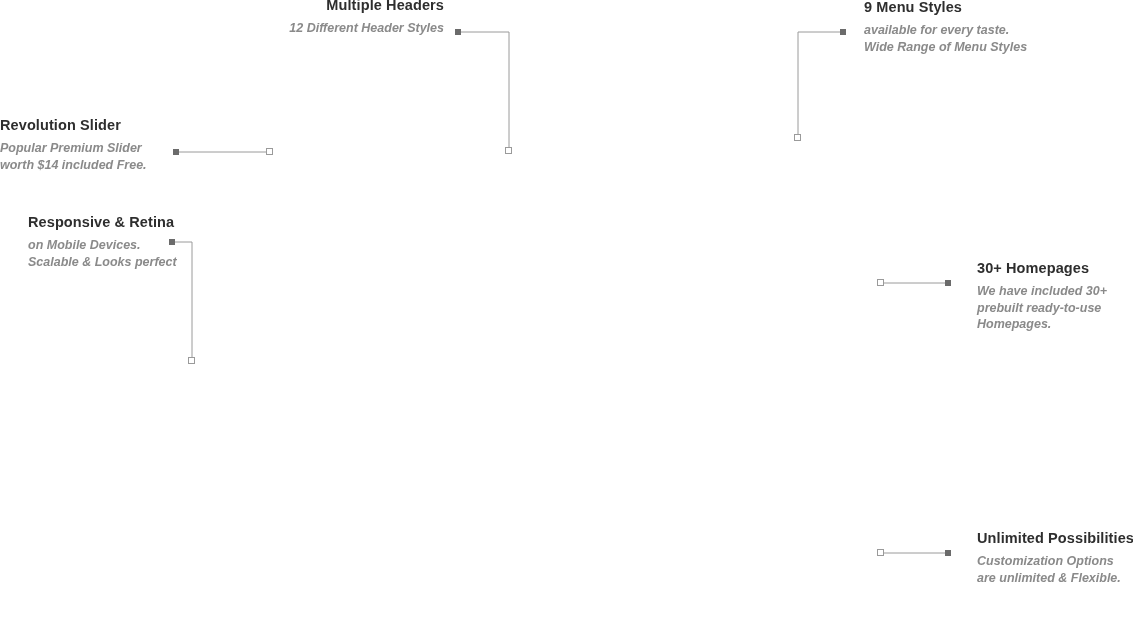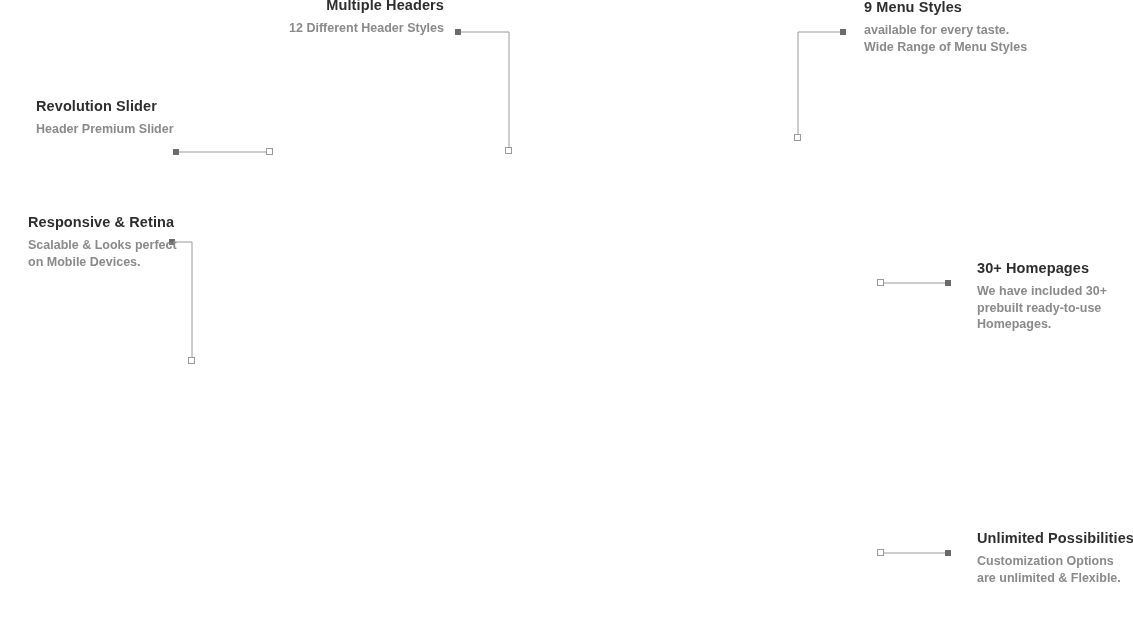--- a/index.html
+++ b/index.html
@@ -33,20 +33,21 @@
     line-height: 18px;
     margin: 0 0 6px 0;
     white-space: nowrap;
   }
   .callout .desc {
     font-size: 12.5px;
     font-weight: bold;
     color: #8a8a8a;
     line-height: 16.5px;
     margin: 0;
+    font-style: italic;
   }
   .callout.align-right .title,
   .callout.align-right .desc {
     text-align: right;
   }
   .callout.align-left .title,
   .callout.align-left .desc {
     text-align: left;
   }
 
@@ -115,32 +116,33 @@
   </div>
 
   <div class="callout align-left" style="left: 864px; top: -2px; width: 250px;">
     <div class="title">9 Menu Styles</div>
     <div class="desc">
       <div>available for every taste.</div>
       <div>Wide Range of Menu Styles</div>
     </div>
   </div>
 
-  <div class="callout align-left" style="left: 0px; top: 97px; width: 200px; margin-left: 36px;">
+  <div class="callout align-left" style="left: 0px; top: 116px; width: 200px;">
     <div class="title">Revolution Slider</div>
     <div class="desc">
-      <div>Header Premium Slider</div>
+      <div>Popular Premium Slider</div>
+      <div>worth $14 included Free.</div>
     </div>
   </div>
 
   <div class="callout align-left" style="left: 0px; top: 213px; width: 200px; margin-left: 28px;">
     <div class="title">Responsive &amp; Retina</div>
     <div class="desc">
+      <div>on Mobile Devices.</div>
       <div>Scalable &amp; Looks perfect</div>
-      <div>on Mobile Devices.</div>
     </div>
   </div>
 
   <div class="callout align-left" style="left: 977px; top: 259px; width: 160px;">
     <div class="title">30+ Homepages</div>
     <div class="desc">
       <div>We have included 30+</div>
       <div>prebuilt ready-to-use</div>
       <div>Homepages.</div>
     </div>

